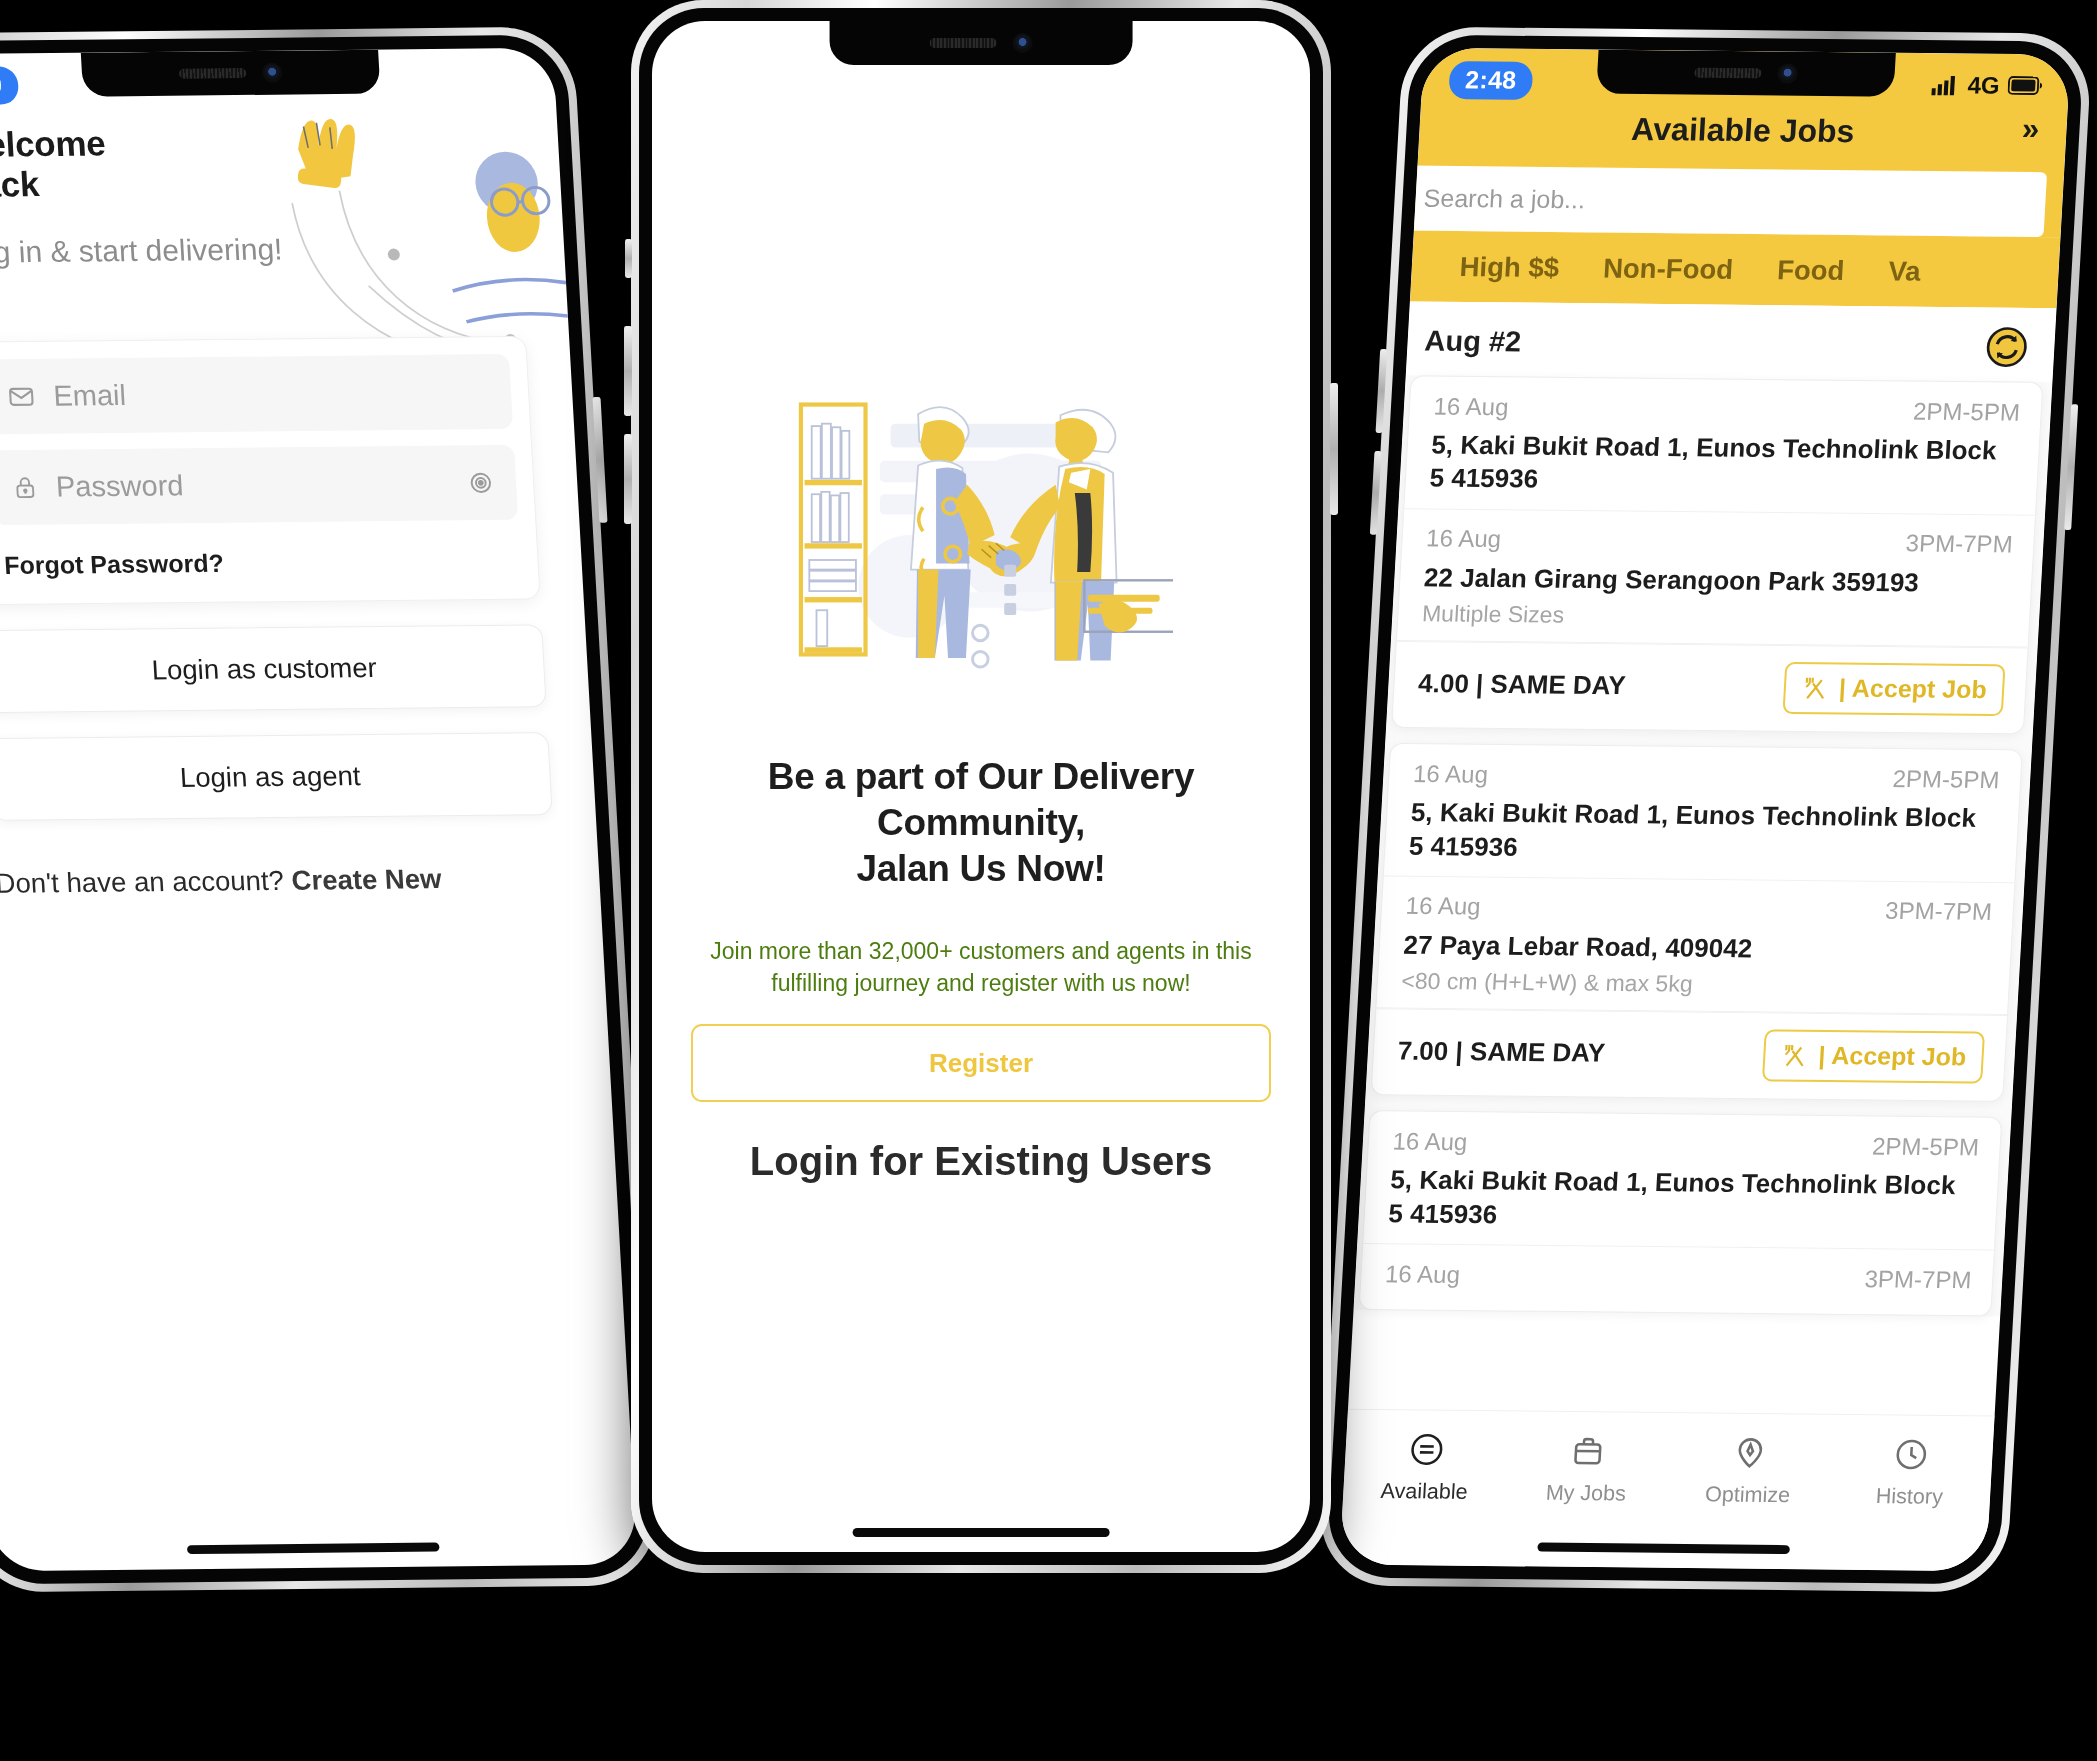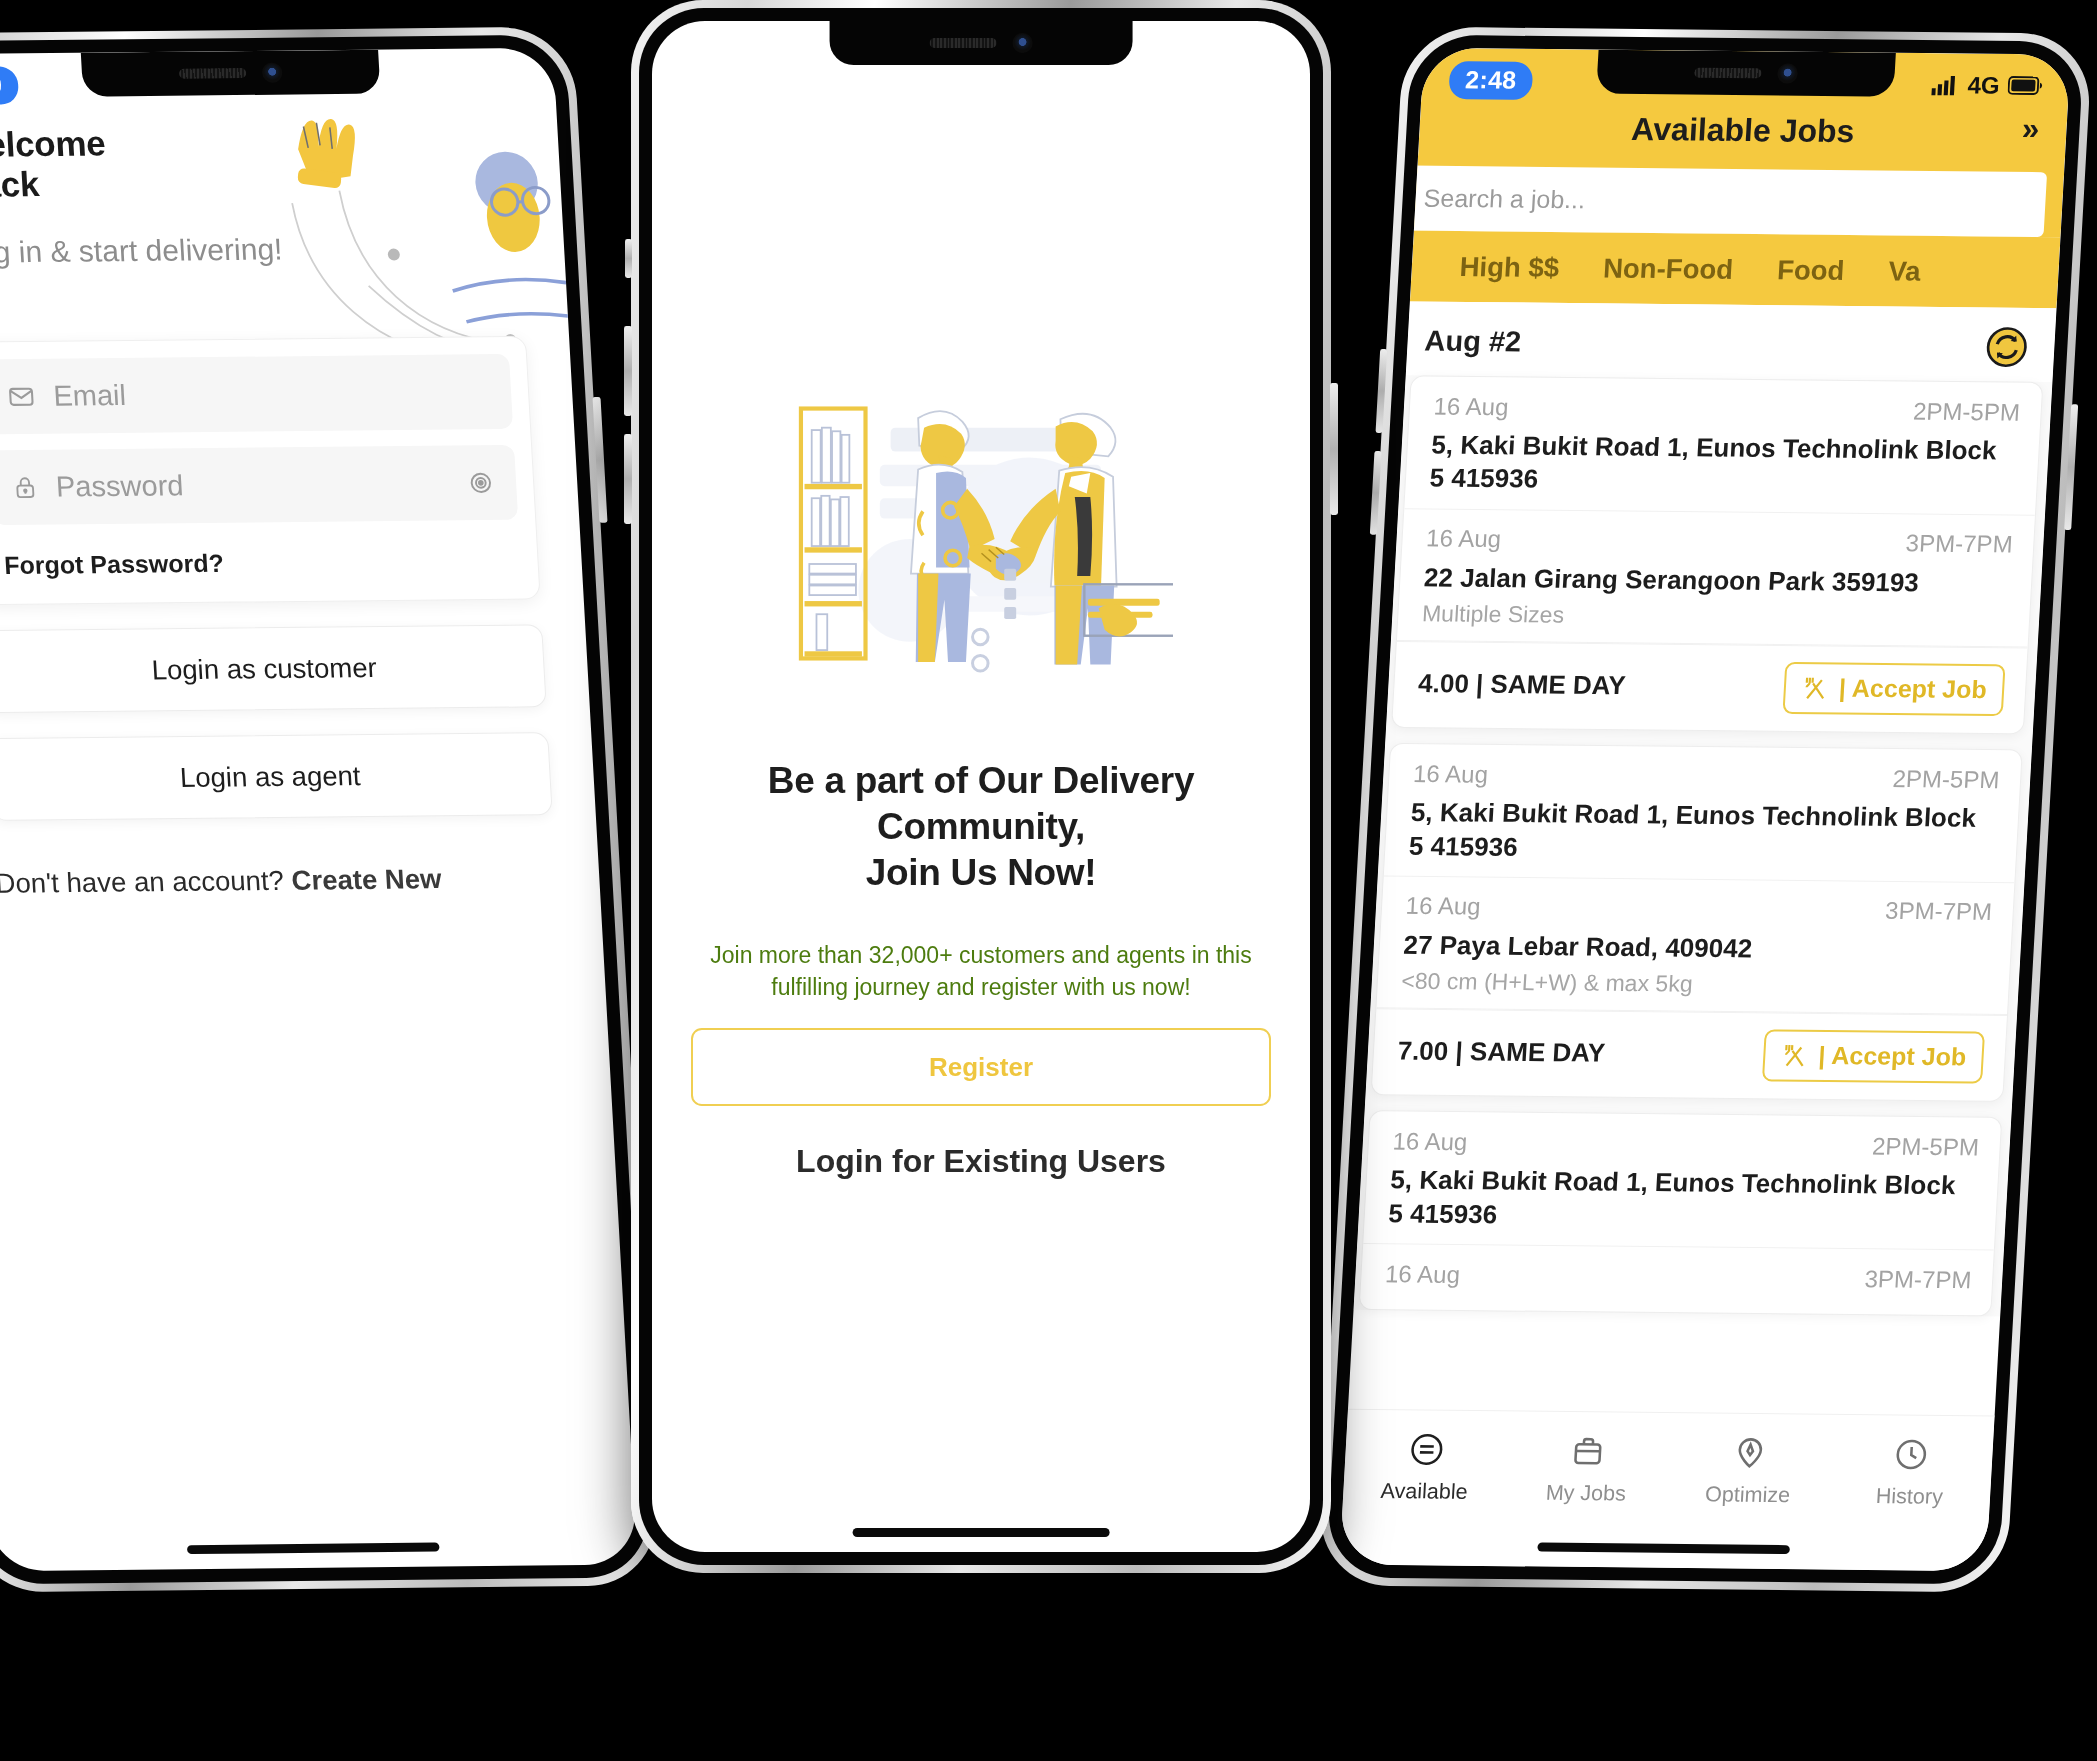--- a/index.html
+++ b/index.html
@@ -120,21 +120,21 @@
   .hero-sub {
     margin-top:42px; font-size:23px; color:#4d7c0f; text-align:center; line-height:1.42;
   }
   .register-btn {
     margin-top:24px; width:100%; height:78px;
     border:2.4px solid #f0cf52; border-radius:10.8px;
     display:flex; align-items:center; justify-content:center;
     font-size:26px; font-weight:700; color:#efc63f; background:#fff;
   }
   .existing {
-    margin-top:37px; font-size:32px; font-weight:700; color:#2b2b2b; text-align:center;
+    margin-top:37px; font-size:40px; font-weight:700; color:#2b2b2b; text-align:center;
   }
 
   
   #phoneRight {
     left:1361px; top:29px; width:688px; height:1561px;
     transform: rotate(3.2deg) skewY(-2.6deg);
     transform-origin:center center;
     z-index:1;
   }
   .jobs-header { background:#f5c93f; padding:50px 0 0; position:relative; }
@@ -359,21 +359,21 @@
             <rect x="358" y="294" width="20" height="20" rx="3"></rect>
             <rect x="358" y="326" width="20" height="20" rx="3"></rect>
             <rect x="358" y="358" width="20" height="20" rx="3"></rect>
           </g>
           <circle cx="318" cy="408" r="13" fill="none" stroke="#c8cfe0" stroke-width="5"></circle>
           <circle cx="318" cy="452" r="13" fill="none" stroke="#c8cfe0" stroke-width="5"></circle>
         </svg>
 
         <div class="hero-title">
           <span>Be a part of Our Delivery Community,</span><br>
-          <span>Join Us Now!</span>
+          <span>Jalan Us Now!</span>
         </div>
 
         <div class="hero-sub">
           <span>Join more than 32,000+ customers and agents in this</span><br>
           <span>fulfilling journey and register with us now!</span>
         </div>
 
         <div class="register-btn">Register</div>
         <div class="existing">Login for Existing Users</div>
       </div>

